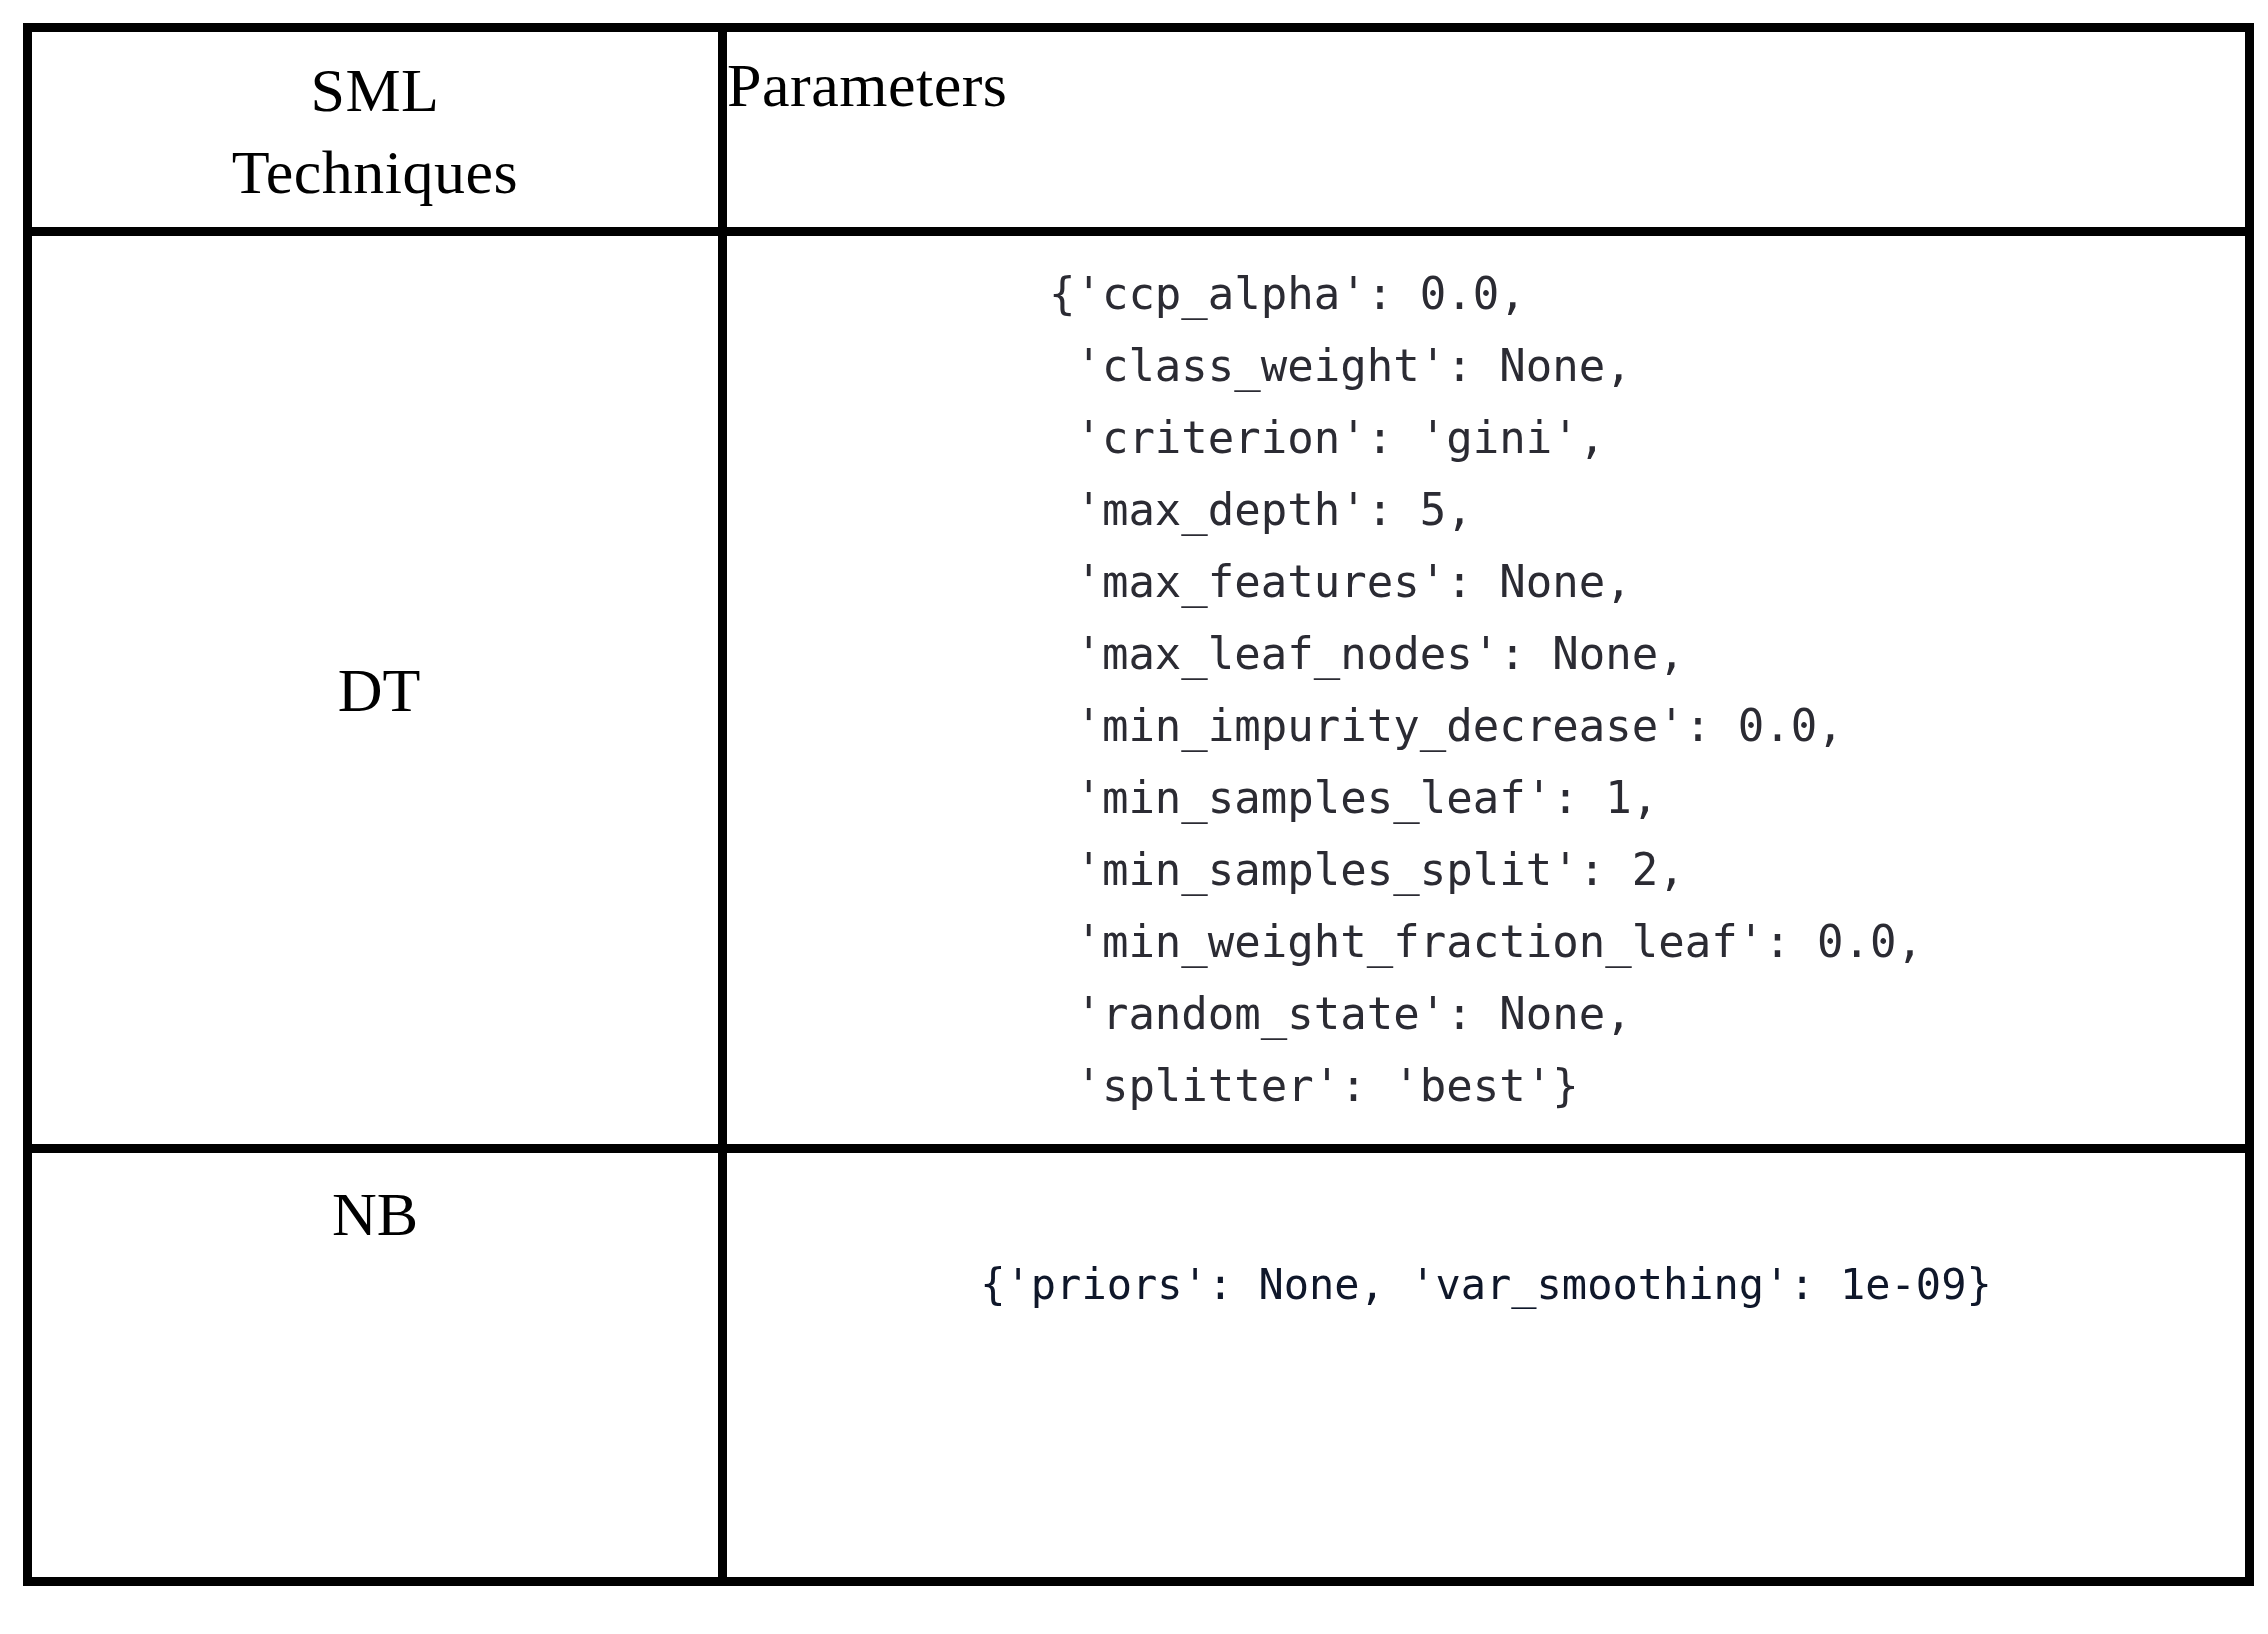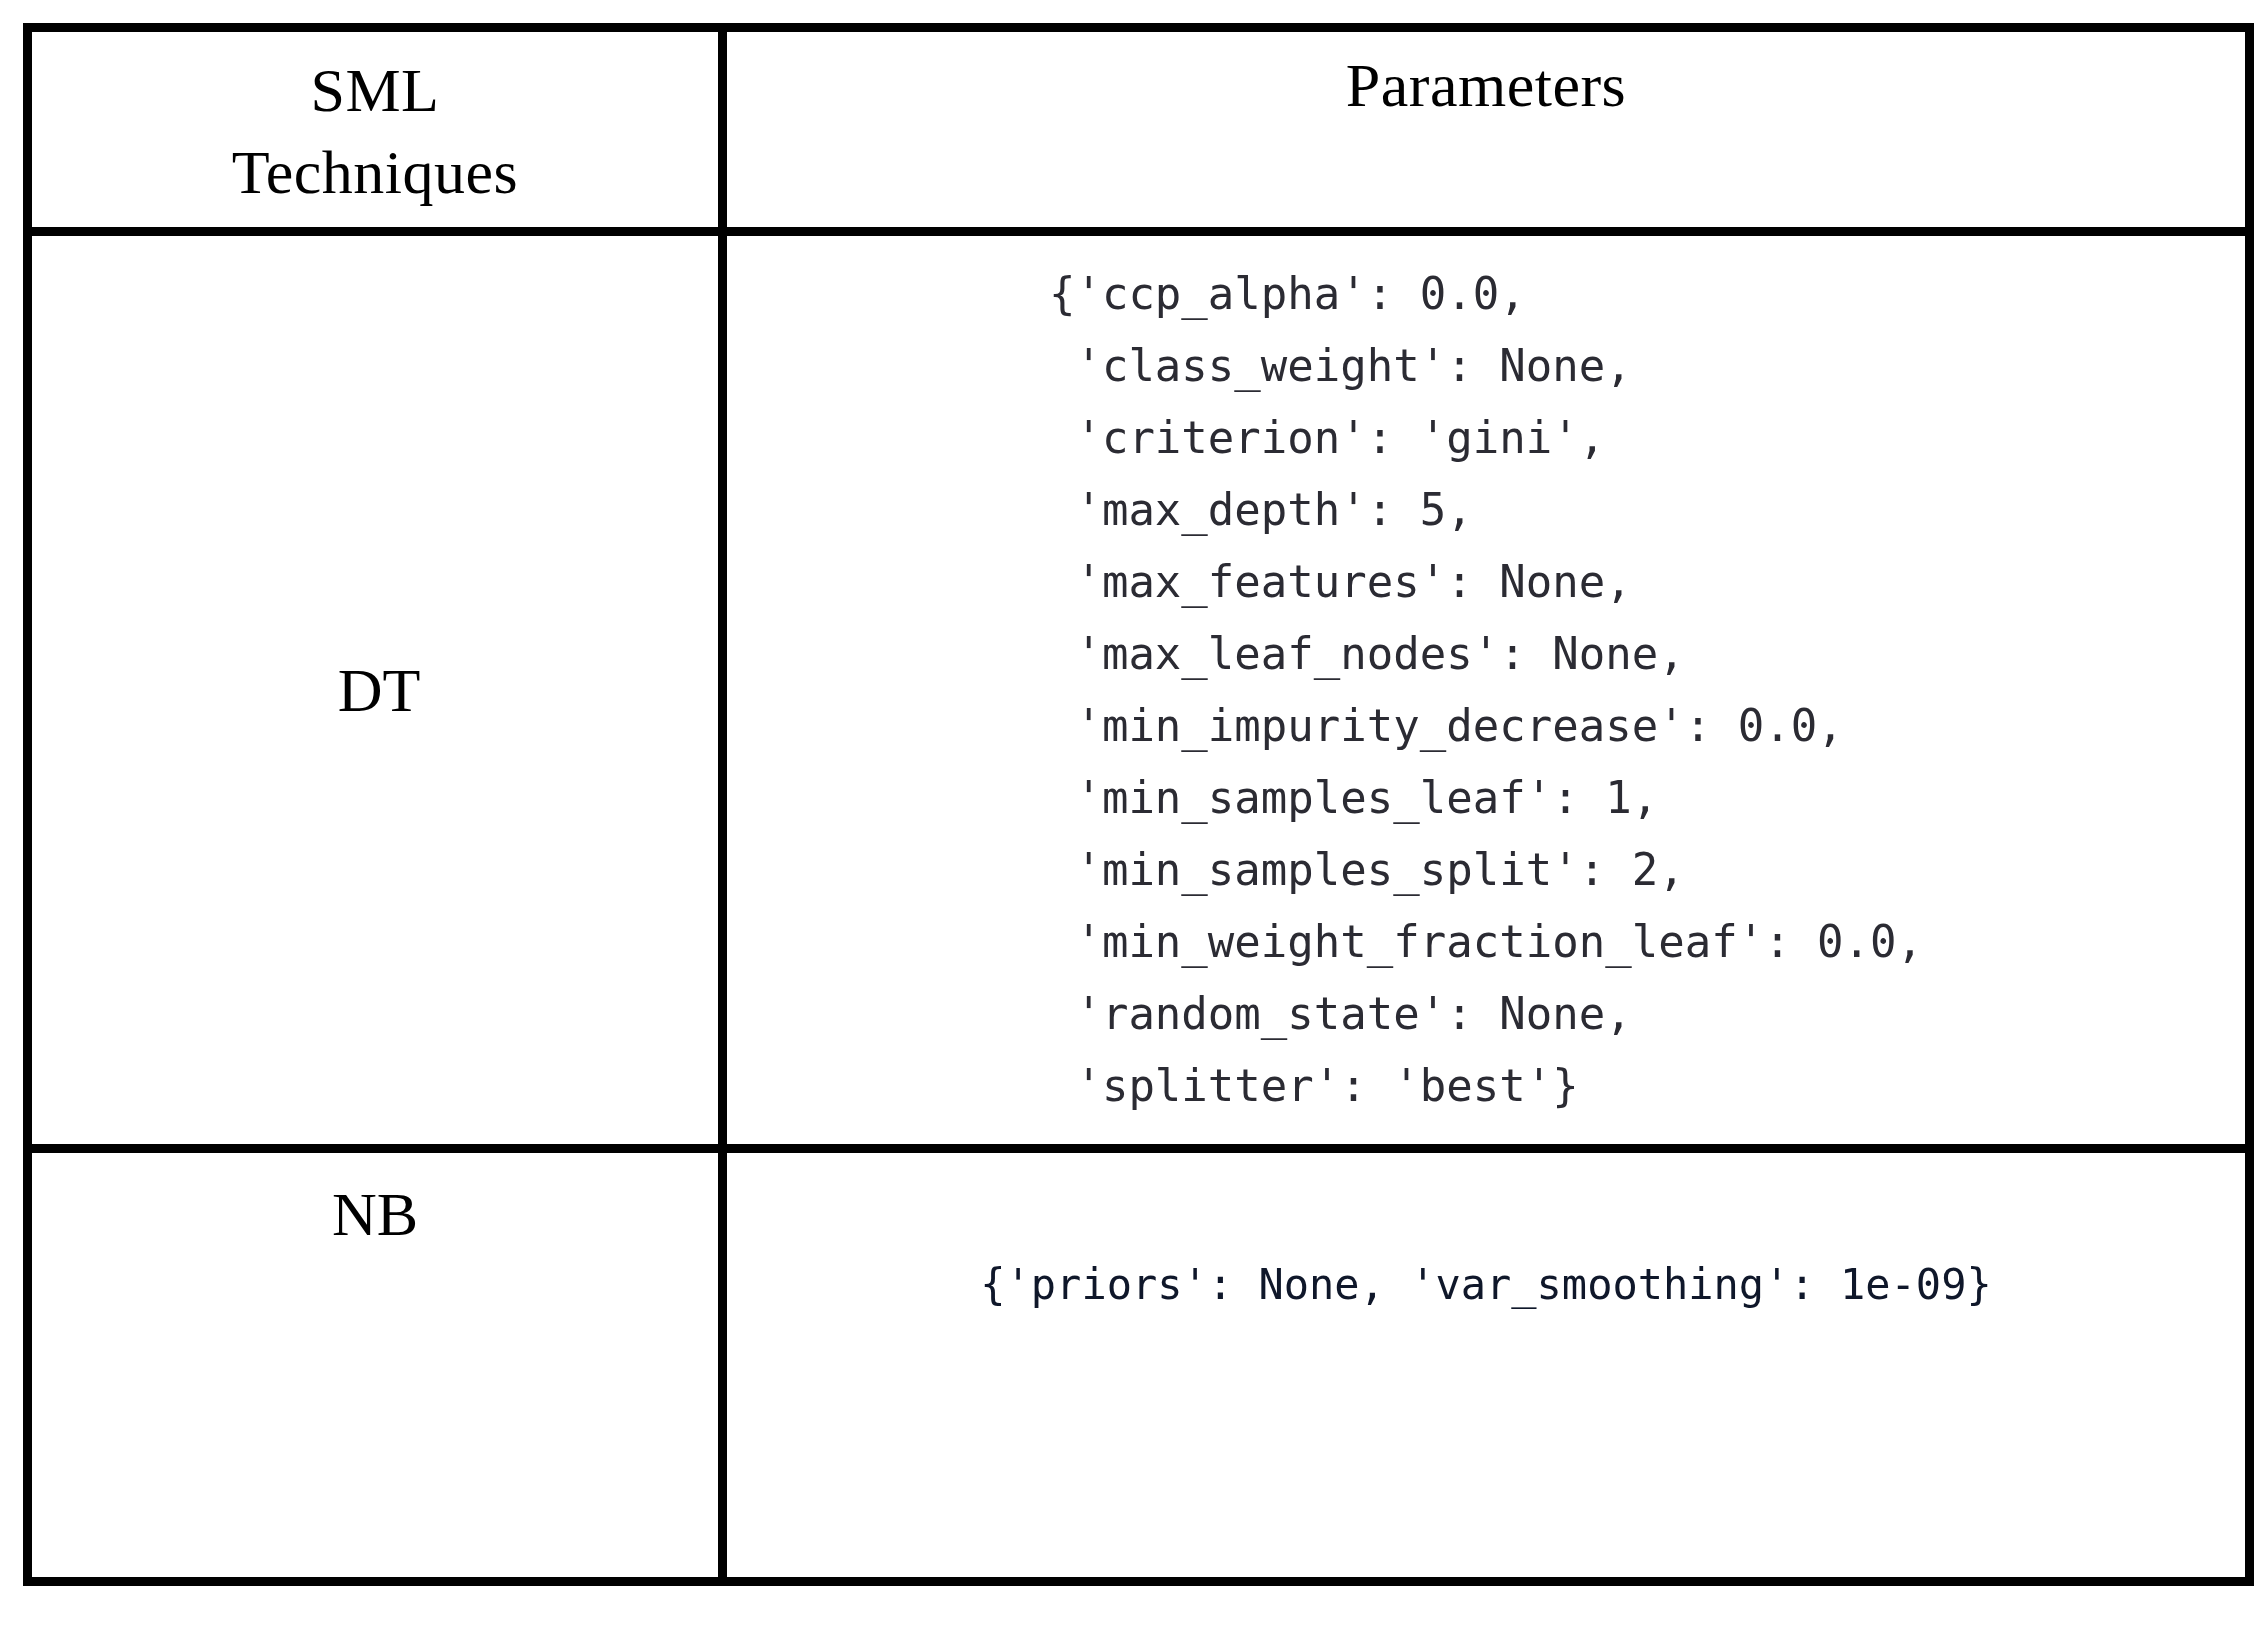--- a/index.html
+++ b/index.html
@@ -64,21 +64,21 @@
   .hdr-text {
     font-family: "Liberation Serif", serif;
     font-size: 62px;
     color: #000000;
     letter-spacing: 0.5px;
   }
 
   .hdr-params-inner {
     display: flex;
     align-items: flex-start;
-    justify-content: center;
+    justify-content: flex-start;
     padding-top: 18px;
   }
 
   
   .dt-cell {
     height: 660px;
   }
 
   .technique-label-mid {
     display: flex;

